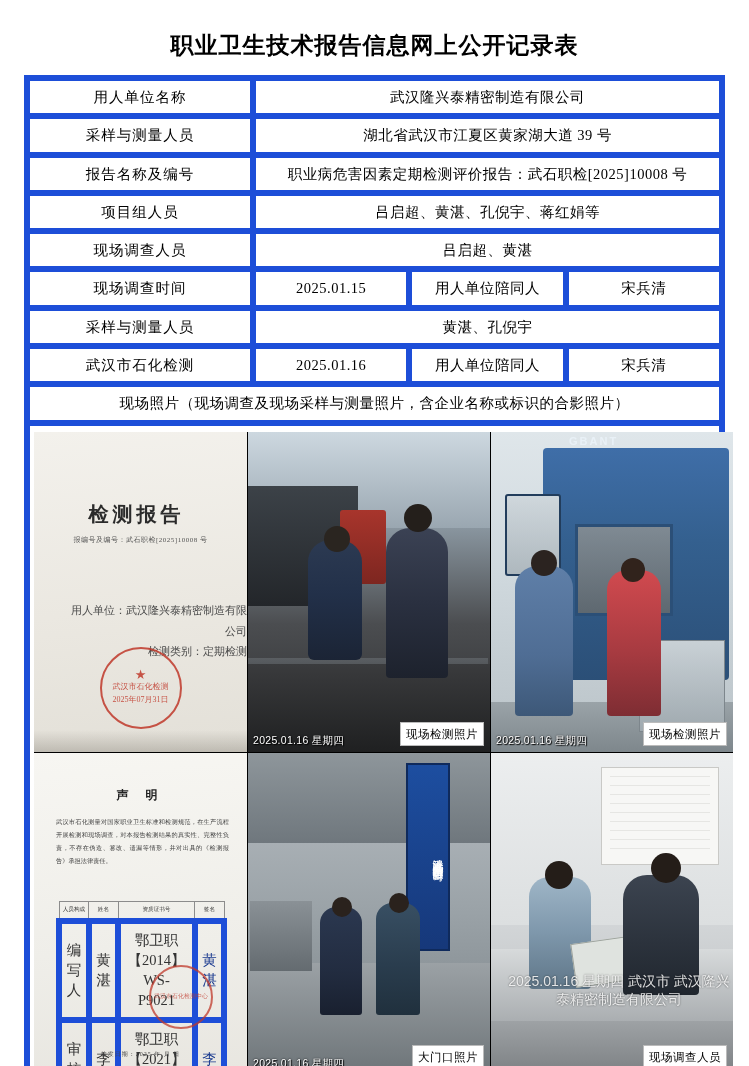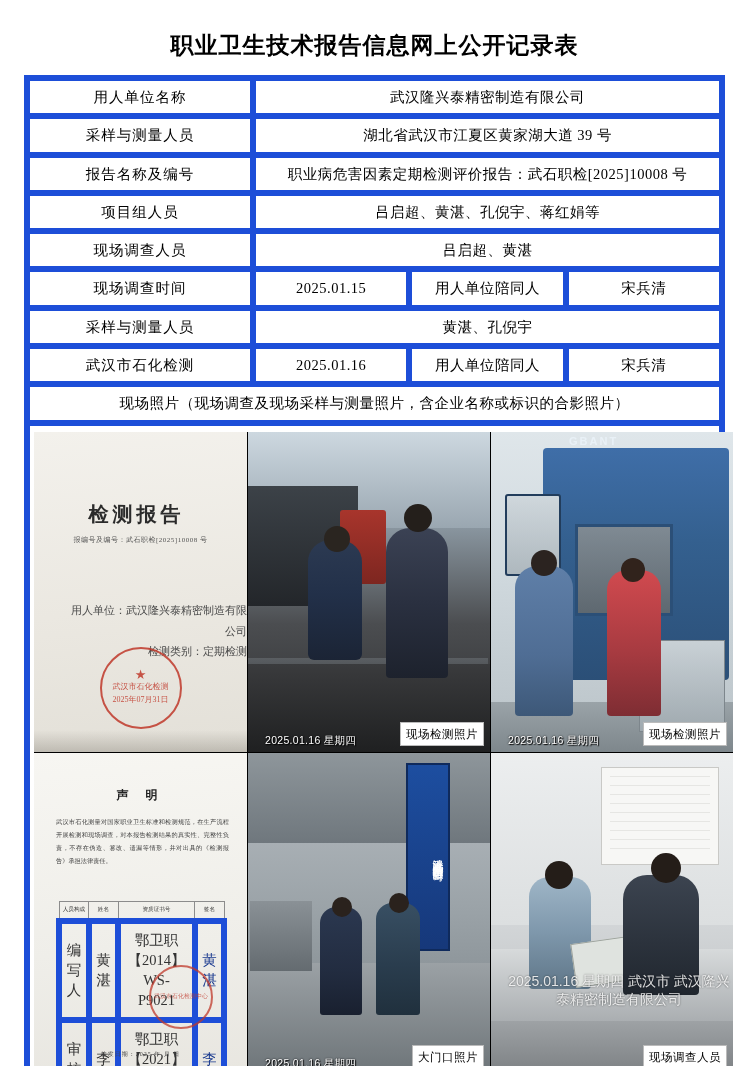--- a/index.html
+++ b/index.html
@@ -90,21 +90,20 @@
   }
   .stamp-date {
     position: absolute;
     bottom: 4px;
     left: 5px;
     color: #ffffff;
     font-size: 10.5px;
     text-shadow: 0 0 2px #000, 1px 1px 1px #000;
     font-family: "Liberation Sans", sans-serif;
     letter-spacing: 0.3px;
-    margin-left: 12px;
   }
 
   
   .report-cover {
     width: 100%;
     height: 100%;
     background: linear-gradient(175deg,#f3f1ec 0%,#ebe8e1 55%,#e3e0d8 100%);
     position: relative;
   }
   .rc-title {

